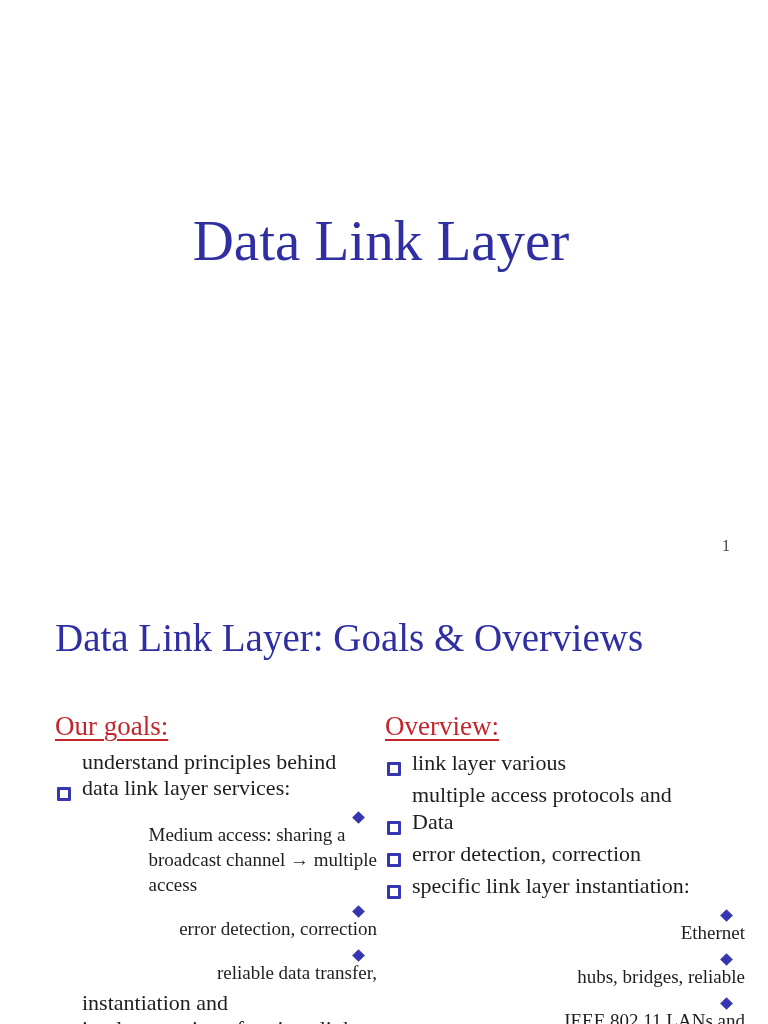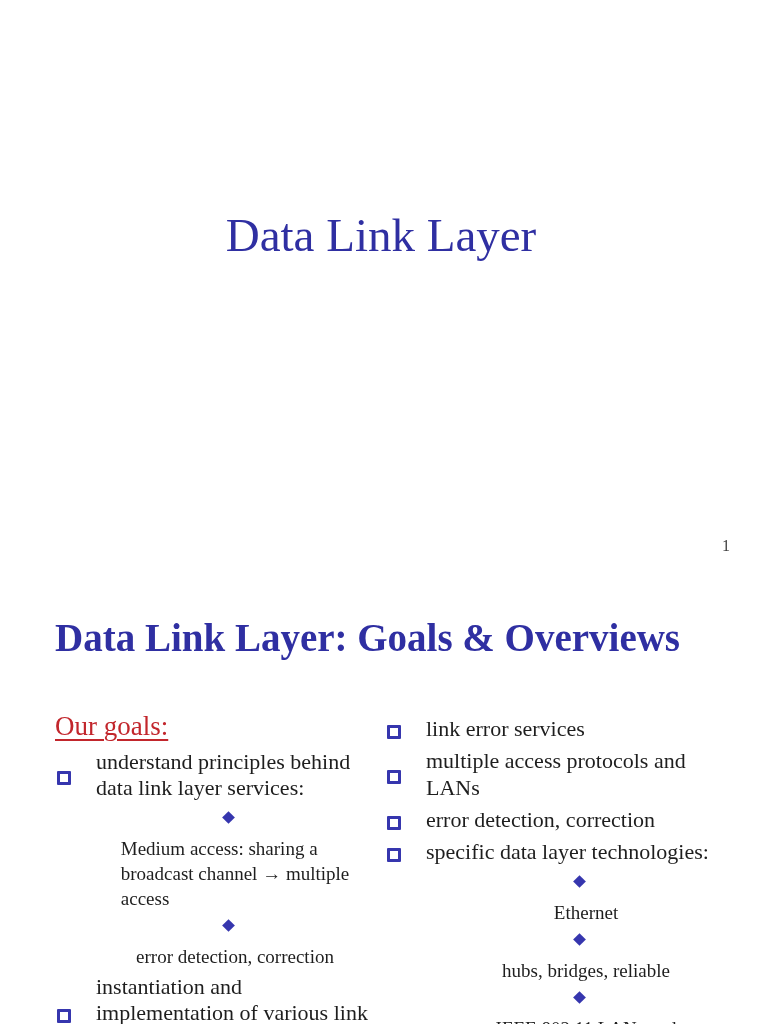--- a/index.html
+++ b/index.html
@@ -13,48 +13,48 @@
   *{margin:0;padding:0;box-sizing:content-box;}
   html,body{width:768px;height:1024px;overflow:hidden;background:var(--page-bg);}
   body{font-family:"Liberation Serif","DejaVu Serif",serif;color:var(--body-text);position:relative;}
 
   .slide{position:absolute;left:0;width:768px;background:var(--page-bg);}
   #slide1{top:0;height:575px;}
   #slide2{top:575px;height:449px;}
 
   .main-title{
     position:absolute;top:210px;left:0;right:28px;
-    text-align:center;font-size:47px;line-height:1.1;
+    text-align:center;font-size:57px;line-height:1.1;
     color:var(--title-blue);
     padding-left:22px;
   }
   .page-number{
     position:absolute;top:537px;left:722px;
     font-size:16px;color:var(--page-number-gray);
   }
   .slide2-title{
     position:absolute;top:40px;left:55px;width:700px;
     font-size:39px;line-height:1.2;color:var(--title-blue);
-    font-weight:bold;
+    font-weight:normal;
   }
   .column{position:absolute;top:135px;}
   #left-col{left:55px;width:322px;}
   #right-col{left:385px;width:360px;}
 
   .col-heading{
     font-size:27px;line-height:1.25;color:var(--heading-red);
     margin-bottom:4px;font-weight:normal;
   }
   .col-heading .hd{
     text-decoration:underline;
     text-decoration-thickness:2px;
     text-underline-offset:4px;
   }
 
-  .item{display:flex;align-items:center;gap:14px;}
+  .item{display:flex;align-items:flex-end;}
   .item.l1{font-size:22px;line-height:26px;margin:5px 0;}
   #right-col .item.l1{line-height:27px;}
   .item.l2{font-size:19px;line-height:25px;margin:3px 0 3px 38px;flex-direction:column;}
   #right-col .item.l2{margin-left:42px;}
 
   .marker{flex:0 0 auto;display:inline-block;}
   .sq{
     width:8px;height:8px;border:3px solid var(--bullet-blue);
     border-radius:1px;margin:6px 11px 0 2px;
   }
@@ -88,47 +88,54 @@
         <div class="item l2">
           <span class="marker dm"></span>
           <span class="txt">Medium access: sharing a
 broadcast channel → multiple
 access</span>
         </div>
         <div class="item l2">
           <span class="marker dm"></span>
           <span class="txt">error detection, correction</span>
         </div>
+        <div class="item l2">
+          <span class="marker dm"></span>
+          <span class="txt">reliable data transfer,</span>
+        </div>
         <div class="item l1">
           <span class="marker sq"></span>
           <span class="txt">instantiation and
 implementation of various link
 layer technologies</span>
         </div>
       </div>
   </div>
 
   <div class="column" id="right-col">
+    <div class="col-heading">
+      <span class="hd">Overview:</span>
+    </div>
     <div>
         <div class="item l1">
           <span class="marker sq"></span>
-          <span class="txt">link error services</span>
+          <span class="txt">link layer various</span>
         </div>
         <div class="item l1">
           <span class="marker sq"></span>
           <span class="txt">multiple access protocols and
-LANs</span>
+Data</span>
         </div>
         <div class="item l1">
           <span class="marker sq"></span>
           <span class="txt">error detection, correction</span>
         </div>
         <div class="item l1">
           <span class="marker sq"></span>
-          <span class="txt">specific data layer technologies:</span>
+          <span class="txt">specific link layer instantiation:</span>
         </div>
         <div class="item l2">
           <span class="marker dm"></span>
           <span class="txt">Ethernet</span>
         </div>
         <div class="item l2">
           <span class="marker dm"></span>
           <span class="txt">hubs, bridges, reliable</span>
         </div>
         <div class="item l2">

